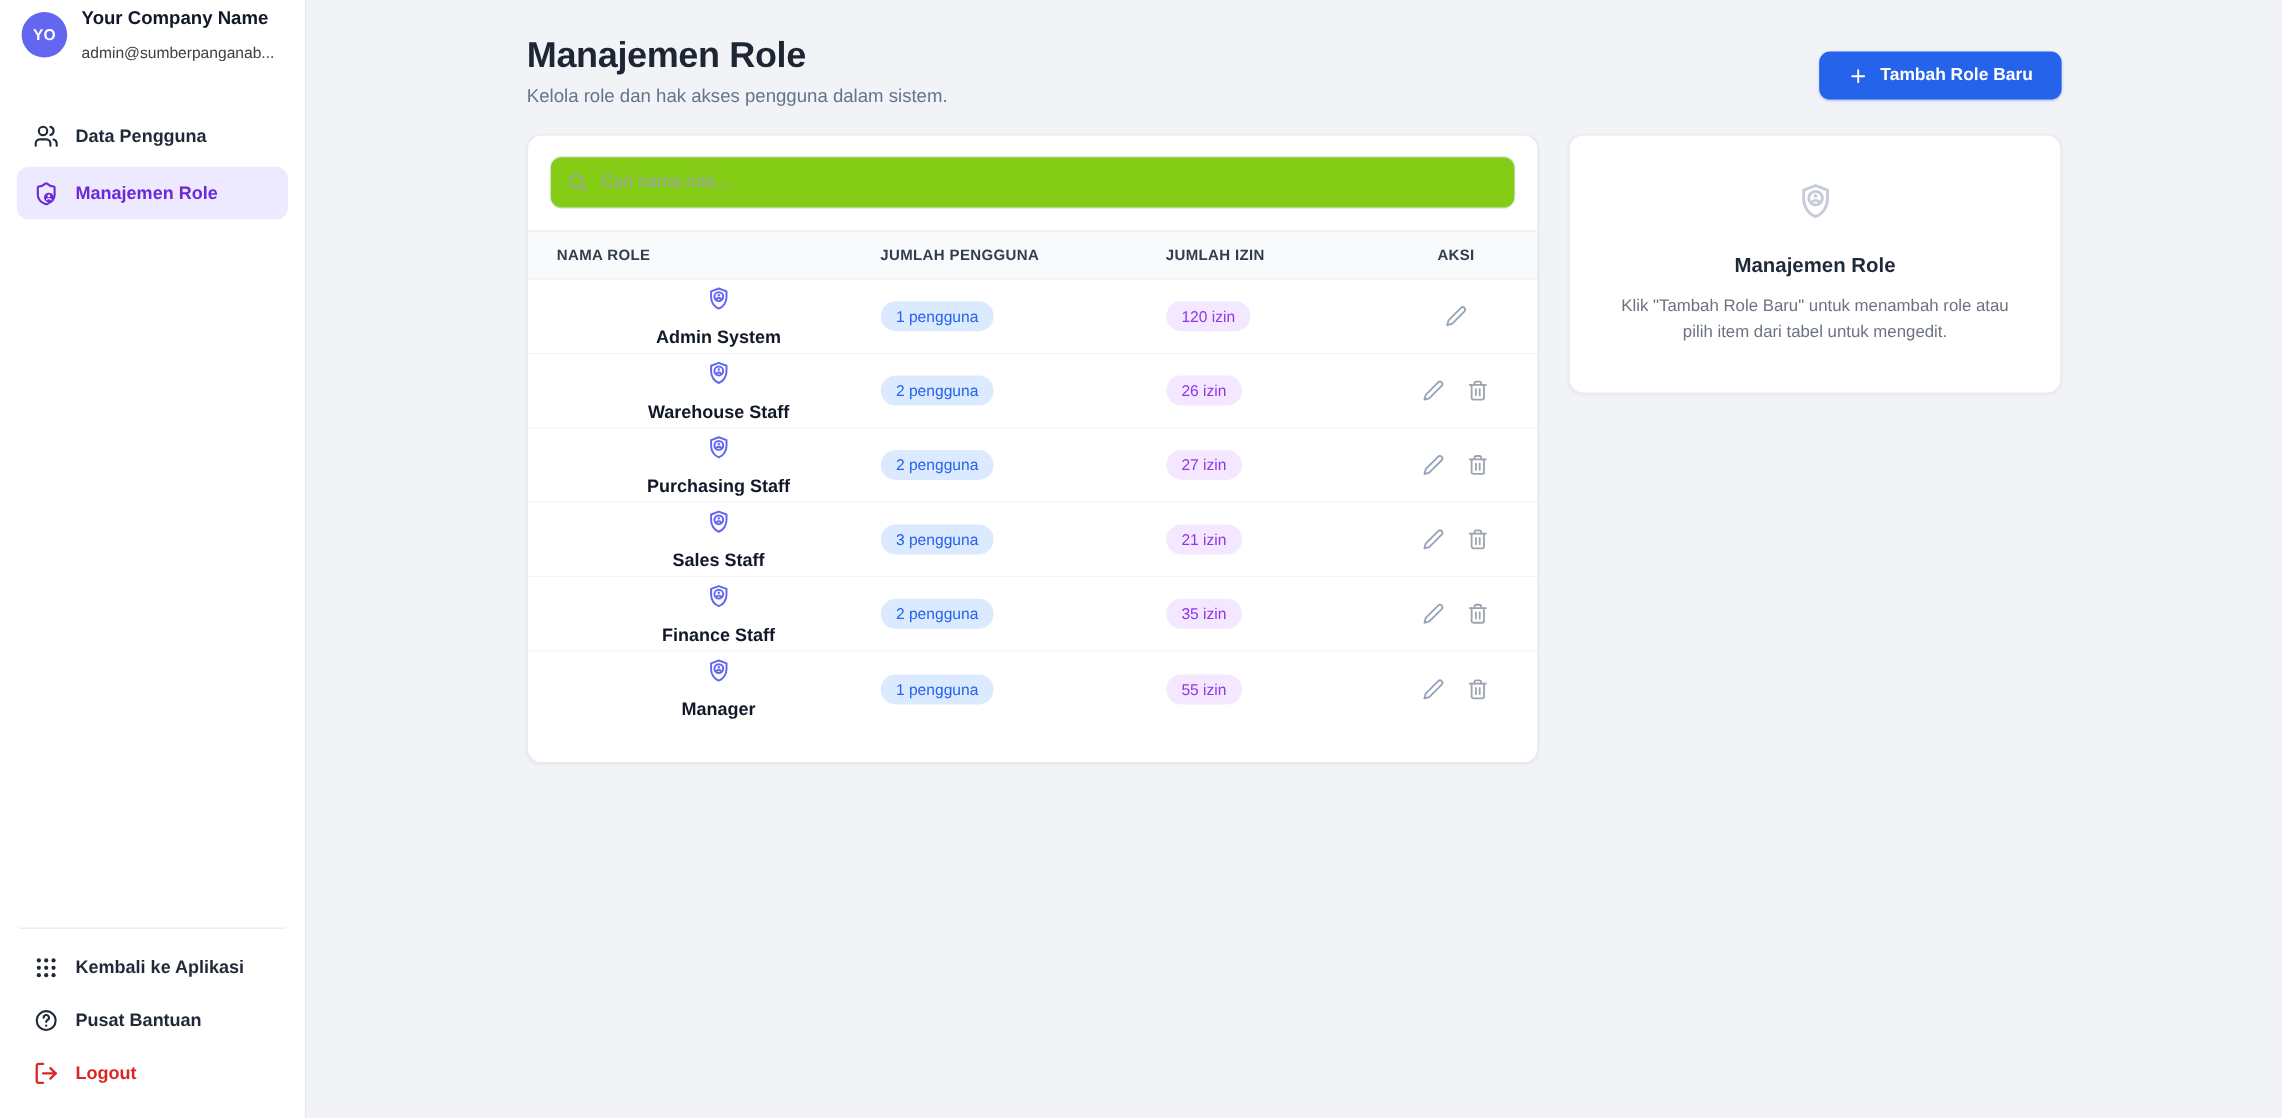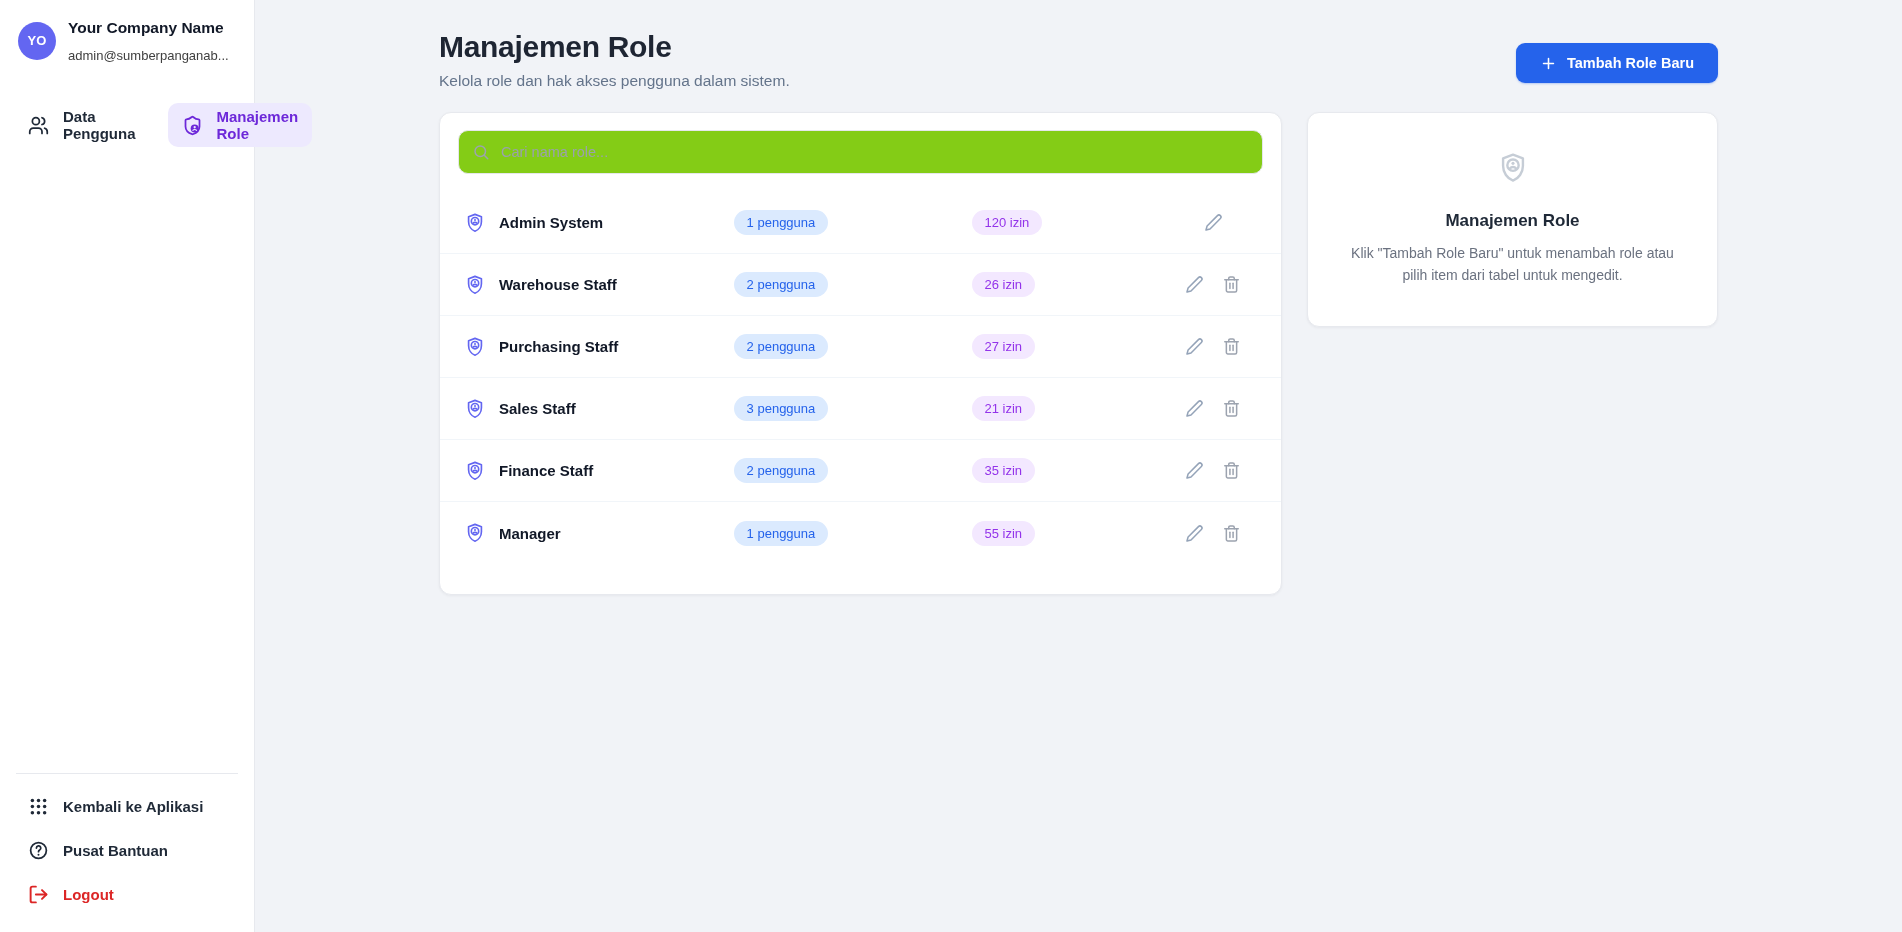--- a/index.html
+++ b/index.html
@@ -9,32 +9,32 @@
     background: #f1f3f7;
     color: #111827;
     overflow: hidden;
   }
   .app { display: flex; width: 100%; height: 100%; }
 
   
   .sidebar {
     width: 255px; min-width: 255px; height: 100%;
     background: #ffffff; border-right: 1px solid #e7e9ee;
-    display: flex; flex-direction: column; padding: 16px 14px 16px;
+    display: flex; flex-direction: column; padding: 4px 14px 16px;
   }
   .user-card { display: flex; align-items: center; gap: 12px; padding: 2px 4px 14px; }
   .avatar {
     width: 38px; height: 38px; border-radius: 50%;
     background: #6366f1; color: #fff; font-size: 13px; font-weight: 700;
     display: flex; align-items: center; justify-content: center; flex: none;
   }
   .user-meta { min-width: 0; }
   .user-name { font-size: 15.5px; font-weight: 700; color: #111827; line-height: 1.3; }
   .user-email { font-size: 13px; color: #404040; margin-top: 10px; white-space: nowrap; overflow: hidden; }
-  .side-nav { margin-top: 26px; display: flex; flex-direction: row; gap: 18px; }
+  .side-nav { margin-top: 26px; display: flex; flex-direction: column; gap: 4px; }
   .nav-item {
     display: flex; align-items: center; gap: 14px;
     height: 44px; padding: 0 14px; border-radius: 10px;
     font-size: 15px; font-weight: 600; color: #1f2937; cursor: pointer;
   }
   .nav-item .icn { width: 21px; height: 21px; display: flex; flex: none; }
   .nav-item.active { background: #ede9fe; color: #6d28d9; }
   .side-spacer { flex: 1; }
   .side-footer { padding-top: 10px; }
   .side-divider { border: none; border-top: 1px solid #e7e9ee; margin: 0 2px 10px; }
@@ -80,21 +80,21 @@
   .search-input::placeholder { color: #9aa1ac; }
   .tgrid { display: grid; grid-template-columns: 34% 30% 25% 11%; align-items: center; padding: 0 24px; }
   .thead {
     height: 41px; background: #f8fafc;
     border-top: 1px solid #e9edf2; border-bottom: 1px solid #e9edf2;
     font-size: 12.5px; font-weight: 700; color: #323c4d; letter-spacing: .3px;
   }
   .th-aksi { text-align: center; }
   .trow { height: 62px; border-bottom: 1px solid #f1f5f9; background: #fff; cursor: pointer; }
   .trow:last-child { border-bottom: none; }
-  .name-cell { display: flex; align-items: center; gap: 13px; }
+  .name-cell { display: flex; align-items: center; gap: 13px; flex-direction: column; }
   .shield { width: 22px; height: 22px; color: #6366f1; display: flex; flex: none; }
   .role-name { font-size: 15px; font-weight: 700; color: #111827; }
   .badge {
     display: inline-block; padding: 5px 13px; border-radius: 999px;
     font-size: 13px; font-weight: 400; text-align: right;
   }
   .badge-blue { background: #dbeafe; color: #2563eb; }
   .badge-purple { background: #f3e8ff; color: #9333ea; }
   .actions { display: flex; justify-content: center; gap: 14px; }
   .icon-btn { background: none; border: none; padding: 2px; cursor: pointer; display: flex; }
@@ -219,20 +219,26 @@
           <div class="search-wrap">
             <span class="icn">
               <svg viewBox="0 0 24 24" fill="none" stroke="currentColor" stroke-width="2" stroke-linecap="round">
                 <circle cx="11" cy="11" r="7"></circle>
                   <path d="M21 21l-4.3-4.3"></path>
               </svg>
             </span>
             <input class="search-input" type="text" placeholder="Cari nama role..." style="">
           </div>
 
+          <div class="tgrid thead">
+            <span>NAMA ROLE</span>
+            <span>JUMLAH PENGGUNA</span>
+            <span>JUMLAH IZIN</span>
+            <span class="th-aksi">AKSI</span>
+          </div>
 
           <div>
   <div class="tgrid trow">
     <div class="name-cell">
       <span class="shield">
         <svg viewBox="0 0 24 24" fill="none" stroke="currentColor" stroke-width="1.8" stroke-linecap="round" stroke-linejoin="round">
           <path d="M12 2.6 5 5.2v5.3c0 4.7 3 9 7 10.4 4-1.4 7-5.7 7-10.4V5.2Z"></path>
           <circle cx="12" cy="10" r="4"></circle>
           <circle cx="12" cy="8.7" r="1.1" fill="currentColor" stroke="none"></circle>
           <path d="M9.8 12.3a2.9 2.9 0 0 1 4.4 0"></path>

